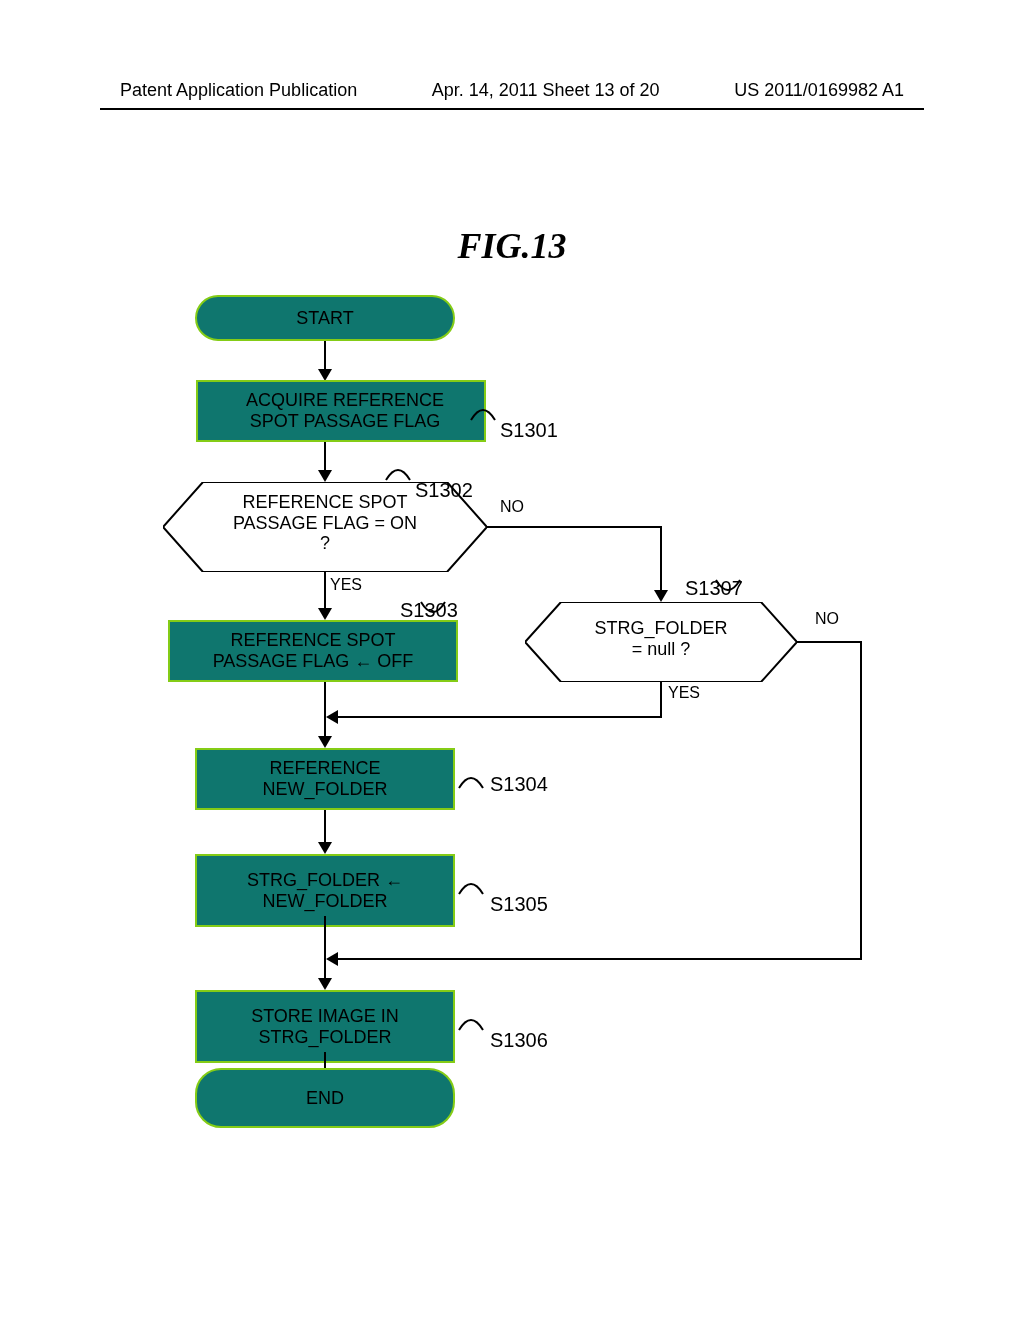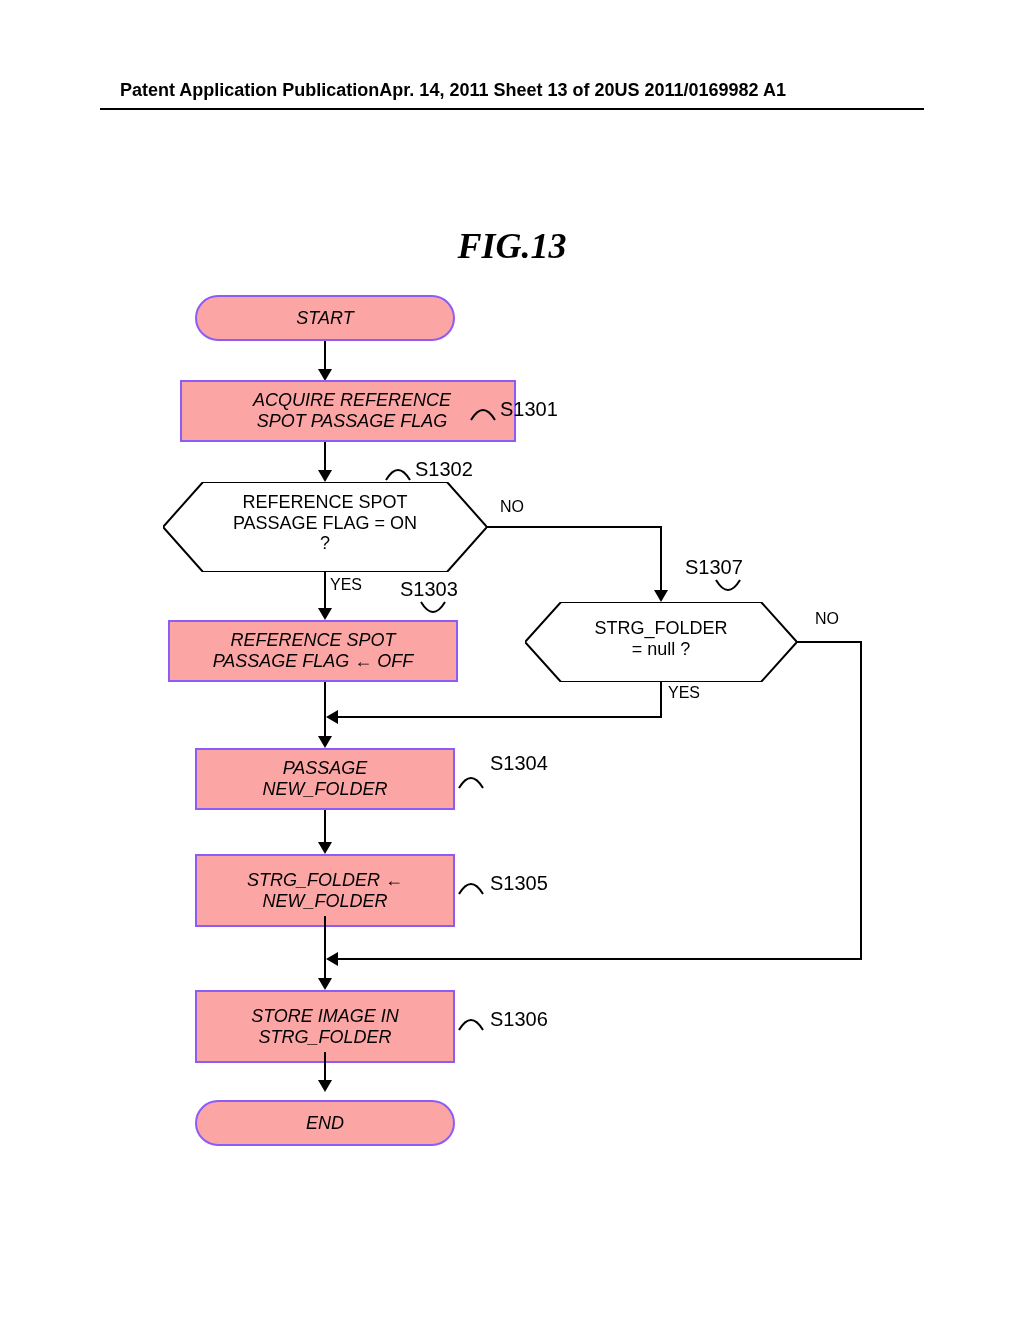--- a/index.html
+++ b/index.html
@@ -13,24 +13,25 @@
     position: relative;
     width: 1024px;
     height: 1320px;
   }
   .header {
     position: absolute;
     top: 80px;
     left: 0;
     width: 1024px;
     display: flex;
+    justify-content: space-between;
     padding: 0 120px 0 120px;
     box-sizing: border-box;
     font-size: 18px;
-    font-weight: bold;
+    font-weight: normal;
   }
   .header .right { text-align: right; }
   .rule {
     position: absolute;
     top: 108px;
     left: 100px;
     width: 824px;
     border-top: 2px solid #000;
   }
   .fig-title {
@@ -40,38 +41,38 @@
     width: 1024px;
     text-align: center;
     font-family: "Times New Roman", Times, serif;
     font-style: italic;
     font-weight: bold;
     font-size: 36px;
   }
 
   .box {
     position: absolute;
-    border: 2px solid #8b5cf6;
+    border: 2px solid #84cc16;
     text-align: center;
     display: flex;
     align-items: center;
     justify-content: center;
     font-size: 18px;
     box-sizing: border-box;
     padding: 4px 8px;
-    background: #fca5a5;
-    font-style: italic;
+    background: #0f766e;
   }
   .terminal {
     border-radius: 26px;
   }
 
   .step-label {
     position: absolute;
     font-size: 20px;
+    margin-top: 21px;
   }
 
   .hex {
     position: absolute;
     background: #fff;
   }
   .hex svg { display:block; }
   .hex-text {
     position: absolute;
     width: 100%;
@@ -124,21 +125,21 @@
   <div class="rule"></div>
 
   <div class="fig-title">FIG.13</div>
 
   <div class="box terminal" style="left:195px; top:295px; width:260px; height:46px;">
     <span>START</span>
   </div>
   <div class="line-v" style="left:324px; top:341px; height:32px;"></div>
   <div class="arrowhead arrow-down" style="left:318px; top:369px;"></div>
 
-  <div class="box" style="left:180px; top:380px; width:336px; height:62px; white-space:pre-line;padding-left:16px;">
+  <div class="box" style="left:196px; top:380px; width:290px; height:62px; white-space:pre-line;padding-left:16px;">
     <span>ACQUIRE REFERENCE
 SPOT PASSAGE FLAG</span>
   </div>
   <div class="step-label" style="left:500px; top:398px;">S1301</div>
   <svg style="position:absolute; left:470px; top:406px;" width="26" height="16">
       <path d="M1 14 Q13 -6 25 14" stroke="#000" stroke-width="2" fill="none"></path>
     </svg>
 
   <div class="line-v" style="left:324px; top:442px; height:32px;"></div>
   <div class="arrowhead arrow-down" style="left:318px; top:470px;"></div>
@@ -194,21 +195,21 @@
 
   <div class="branch-label" style="left:668px; top:684px;">YES</div>
   <div class="line-v" style="left:660px; top:682px; height:36px;"></div>
   <div class="line-h" style="left:337px; top:716px; width:325px;"></div>
   <div class="arrowhead arrow-left" style="left:326px; top:710px;"></div>
 
   <div class="line-v" style="left:324px; top:682px; height:58px;"></div>
   <div class="arrowhead arrow-down" style="left:318px; top:736px;"></div>
 
   <div class="box" style="left:195px; top:748px; width:260px; height:62px; white-space:pre-line;">
-    <span>PASSAGE
+    <span>REFERENCE
 NEW_FOLDER</span>
   </div>
   <div class="step-label" style="left:490px; top:752px;">S1304</div>
   <svg style="position:absolute; left:458px; top:774px;" width="26" height="16">
       <path d="M1 14 Q13 -6 25 14" stroke="#000" stroke-width="2" fill="none"></path>
     </svg>
 
   <div class="line-v" style="left:324px; top:810px; height:36px;"></div>
   <div class="arrowhead arrow-down" style="left:318px; top:842px;"></div>
 
@@ -229,17 +230,17 @@
 STRG_FOLDER</span>
   </div>
   <div class="step-label" style="left:490px; top:1008px;">S1306</div>
   <svg style="position:absolute; left:458px; top:1016px;" width="26" height="16">
       <path d="M1 14 Q13 -6 25 14" stroke="#000" stroke-width="2" fill="none"></path>
     </svg>
 
   <div class="line-v" style="left:324px; top:1052px; height:32px;"></div>
   <div class="arrowhead arrow-down" style="left:318px; top:1080px;"></div>
 
-  <div class="box terminal" style="left:195px; top:1100px; width:260px; height:46px;align-items:center;">
+  <div class="box terminal" style="left:195px; top:1068px; width:260px; height:60px;align-items:center;">
     <span>END</span>
   </div>
 
 </div>
 
 </body></html>

